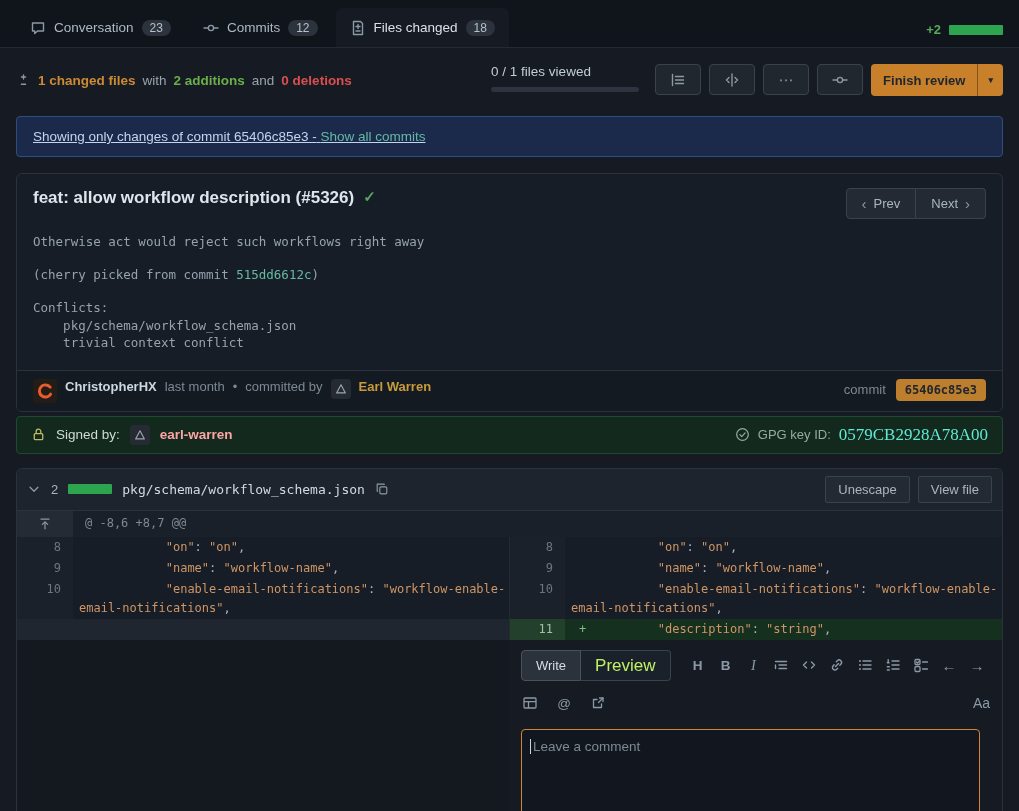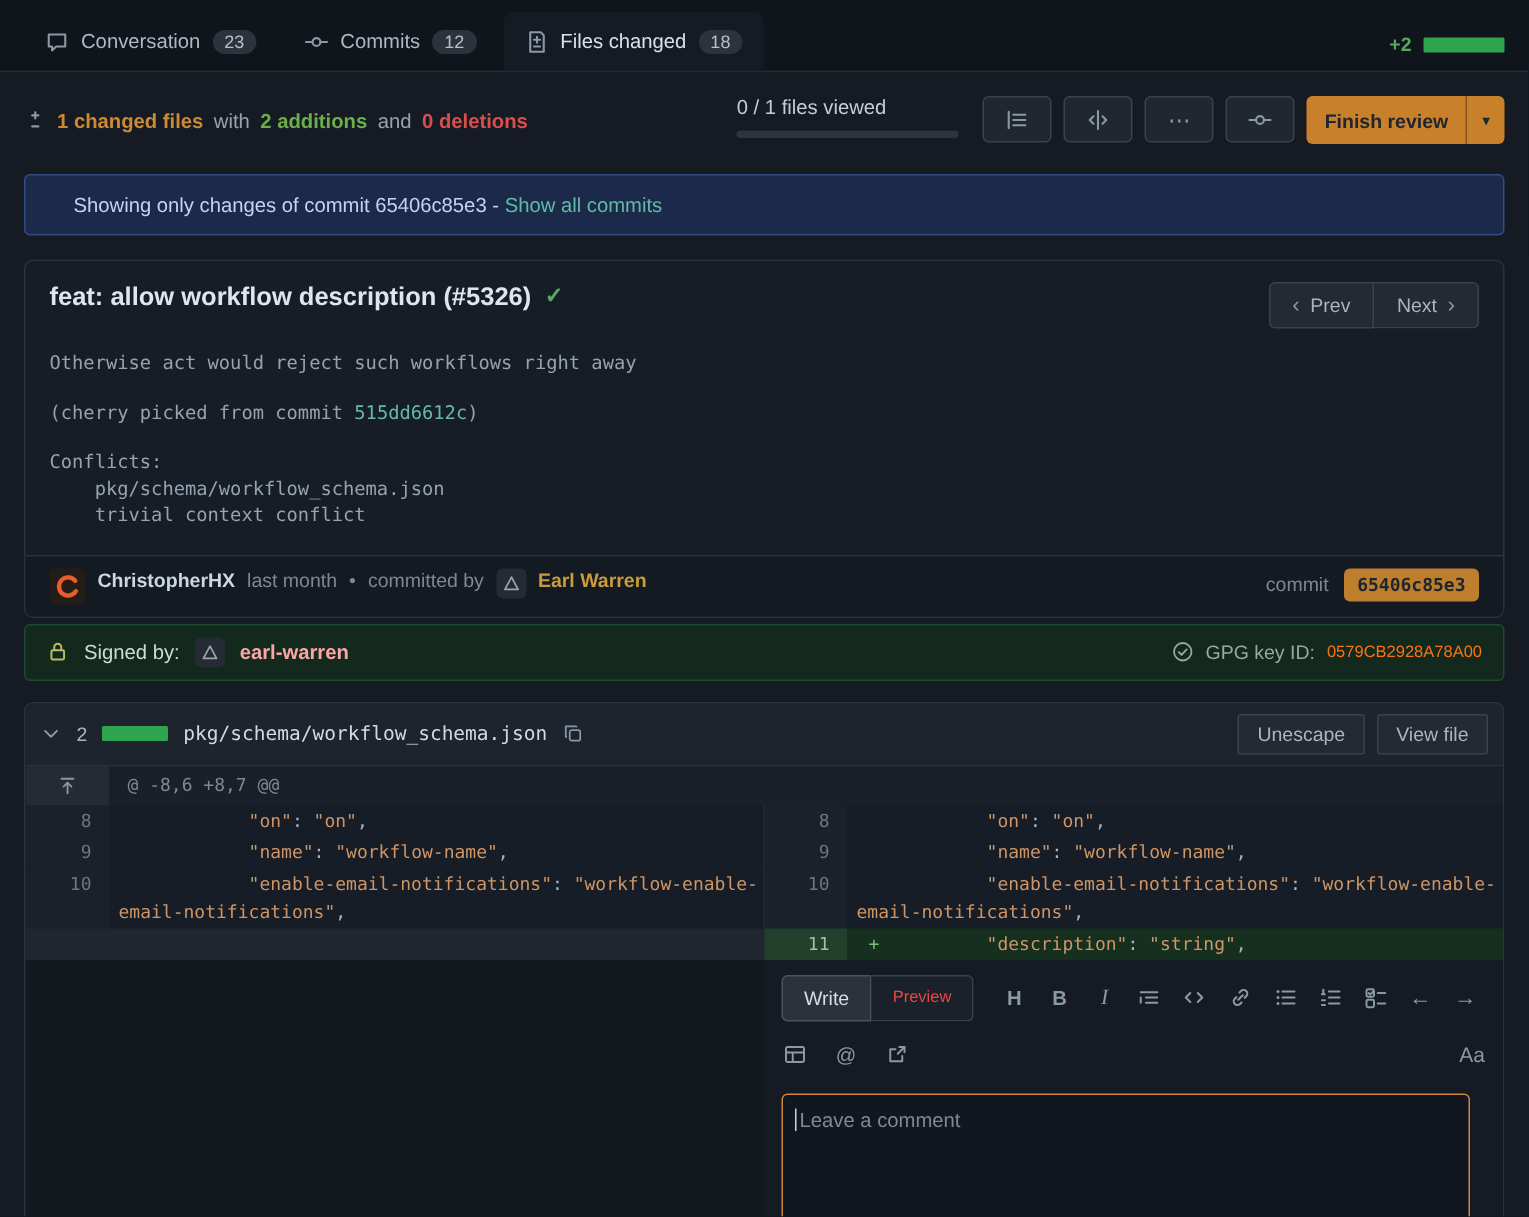--- a/index.html
+++ b/index.html
@@ -36,21 +36,21 @@
   .viewed { display:flex; flex-direction:column; align-items:flex-start; margin-right:8px; }
   .viewed .vtext { font-size:13.5px; color:#c3cdd7; }
   .viewed .track { width:148px; height:5px; background:#2d343f; border-radius:3px; margin-top:8px; }
   .icon-btn { width:46px; height:31px; display:flex; align-items:center; justify-content:center; background:#21272f; border:1px solid var(--btn-border); border-radius:4px; color:var(--icon); cursor:pointer; font-size:15px; }
   .finish-btn { display:flex; align-items:center; height:32px; background:#c9802a; border-radius:4px; color:#20262e; font-weight:700; font-size:13px; cursor:pointer; }
   .finish-btn .lbl { padding:0 12px; }
   .finish-btn .vdiv { width:1px; align-self:stretch; background:rgba(0,0,0,.35); }
   .finish-btn .car { padding:0 10px; font-size:9px; }
 
   
-  .banner { margin:18px 16px 0; background:#1b2a4b; border:1px solid #2f4d82; border-radius:4px; padding:12px 32px; font-size:13.5px; color:#c6d3ee; }
+  .banner { margin:18px 16px 0; background:#1b2a4b; border:1px solid #2f4d82; border-radius:4px; padding:12px 16px; font-size:13.5px; color:#c6d3ee;text-decoration:underline; }
   .banner .blink { color:var(--link); cursor:pointer; }
 
   
   .card { margin:16px 16px 0; border:1px solid var(--border); border-radius:6px; background:var(--panel); overflow:hidden; }
   .card-head { display:flex; align-items:flex-start; padding:14px 16px 10px; }
   .ctitle { font-size:17px; font-weight:600; color:#dde5ed; }
   .ccheck { color:var(--green); font-size:15px; margin-left:9px; font-weight:700; }
   .pn-group { margin-left:auto; display:flex; }
   .pn { display:flex; align-items:center; gap:7px; padding:6px 15px; background:var(--btn-bg); border:1px solid var(--btn-border); color:#aab5c0; font-size:13px; cursor:pointer; }
   .pn.prev { border-radius:4px 0 0 4px; }
@@ -66,21 +66,21 @@
   .author { color:#cdd7e1; font-weight:700; cursor:pointer; }
   .committer { color:#c99b3a; font-weight:700; cursor:pointer; }
   .foot-right { margin-left:auto; display:flex; align-items:center; gap:10px; }
   .sha-badge { background:#bd7e2e; color:#20262e; font-family:var(--mono); font-size:12px; font-weight:700; padding:4px 9px; border-radius:4px; cursor:pointer; }
 
   
   .signed { margin:4px 16px 0; background:#13291d; border:1px solid #1f4a30; border-radius:4px; display:flex; align-items:center; gap:10px; padding:8px 14px; font-size:13.5px; color:#cfdcd2; }
   .signed .lock { color:#b9bd64; }
   .signer { color:#fca5a5; font-weight:700; cursor:pointer; }
   .signed-right { margin-left:auto; display:flex; align-items:center; gap:8px; color:#93ac9c; font-size:13px; }
-  .gpg-key { color:#f97316; font-family:Liberation Sans, sans-serif; font-size:11px; }
+  .gpg-key { color:#5eead4; font-family:Liberation Serif, serif; font-size:17px; }
 
   
   .diff-card { margin:14px 16px 0; border:1px solid var(--border); border-bottom:none; border-radius:6px 6px 0 0; overflow:hidden; background:var(--panel); }
   .file-head { display:flex; align-items:center; gap:10px; background:var(--panel-head); border-bottom:1px solid var(--border); padding:7px 10px; }
   .file-head .chev { color:var(--icon); cursor:pointer; }
   .fh-count { color:#aab5c0; font-size:13px; }
   .fh-bar { width:44px; height:10px; background:#2da44e; border-radius:1px; }
   .fh-name { font-family:var(--mono); font-size:13px; color:#d0dae4; cursor:pointer; }
   .copy { color:var(--icon); cursor:pointer; }
   .file-head .right { margin-left:auto; display:flex; gap:8px; }
@@ -97,21 +97,21 @@
   .added-code { background:#16301f; position:relative; }
   .added-code .sign { position:absolute; left:14px; top:1px; color:#7cbf7c; }
   .filler { background:#20262f; grid-column:1/3; }
   .cfill { background:#14181f; grid-column:1/3; }
   .cform-cell { grid-column:3/5; background:var(--bg); padding:10px 12px; font-family:"Liberation Sans", sans-serif; min-height:176px; }
 
   
   .crow1 { display:flex; align-items:center; }
   .seg { display:flex; }
   .wtab { padding:5px 14px; font-size:13px; background:#2b323c; border:1px solid #4a525c; border-radius:4px 0 0 4px; color:#d5dde5; cursor:pointer; }
-  .ptab { padding:5px 14px; font-size:11px; background:#1b212b; border:1px solid var(--btn-border); border-left:none; border-radius:0 4px 4px 0; color:#ef4444; cursor:pointer; }
+  .ptab { padding:5px 14px; font-size:17px; background:#1b212b; border:1px solid var(--btn-border); border-left:none; border-radius:0 4px 4px 0; color:#bef264; cursor:pointer; }
   .mdrow { display:flex; align-items:center; flex:1; justify-content:space-between; margin-left:18px; padding-right:4px; }
   .mdi { display:flex; align-items:center; justify-content:center; min-width:18px; height:18px; color:var(--icon); cursor:pointer; font-size:13.5px; }
   .mdi.bold { font-weight:700; }
   .mdi.ital { font-style:italic; font-family:"Liberation Serif", serif; font-size:14.5px; }
   .mdi.arrow { font-size:15px; }
   .crow2 { display:flex; align-items:center; gap:16px; margin-top:13px; }
   .crow2 .aa { margin-left:auto; color:var(--icon); font-size:14px; cursor:pointer; }
   .ta-wrap { position:relative; margin-top:16px; margin-right:10px; }
   .ta-wrap textarea { width:100%; height:152px; background:#12171f; border:1px solid #cf8636; border-radius:4px; padding:9px 11px; font-family:"Liberation Sans", sans-serif; font-size:13.5px; color:#c9d1d9; resize:none; outline:none; display:block; }
   .ta-wrap textarea::placeholder { color:var(--muted); }

